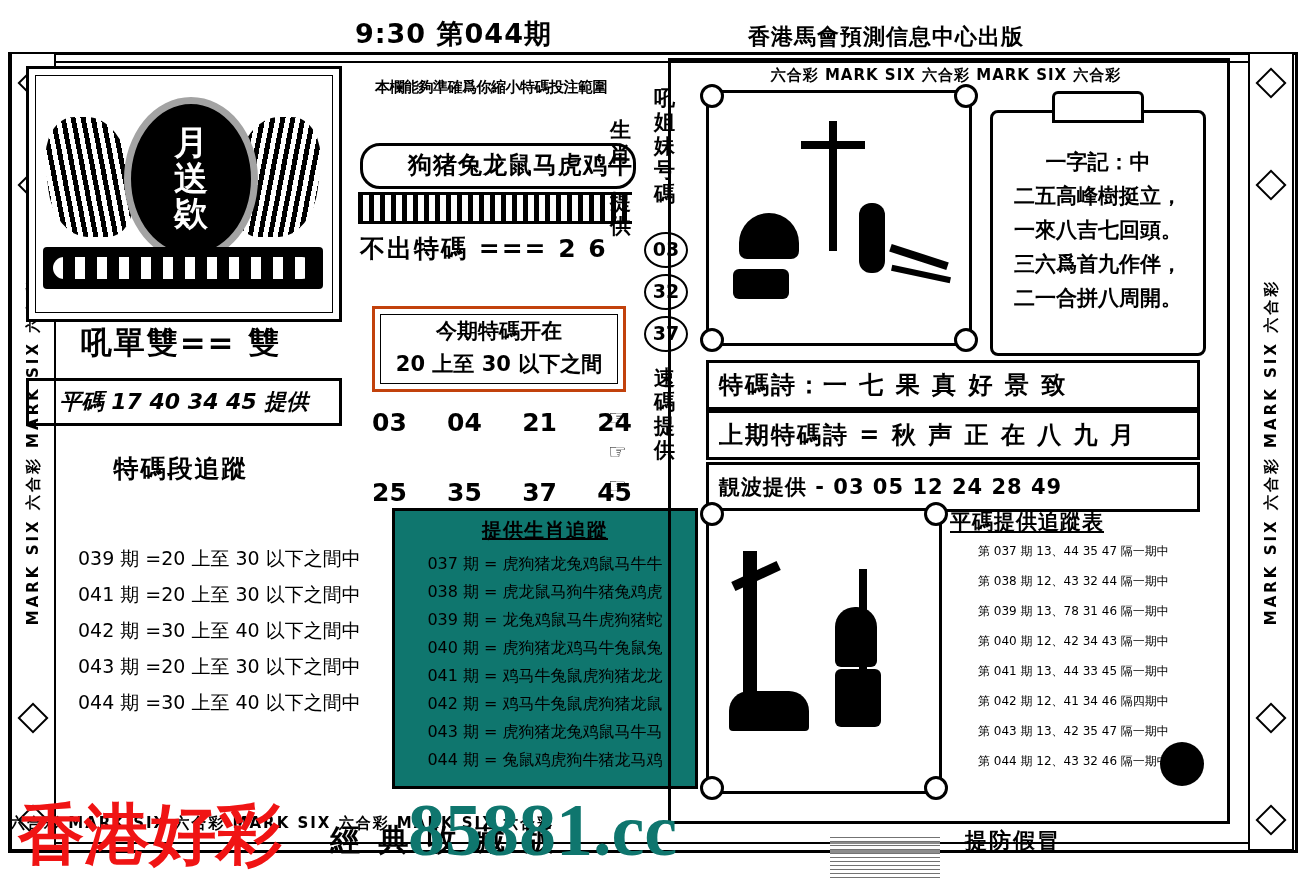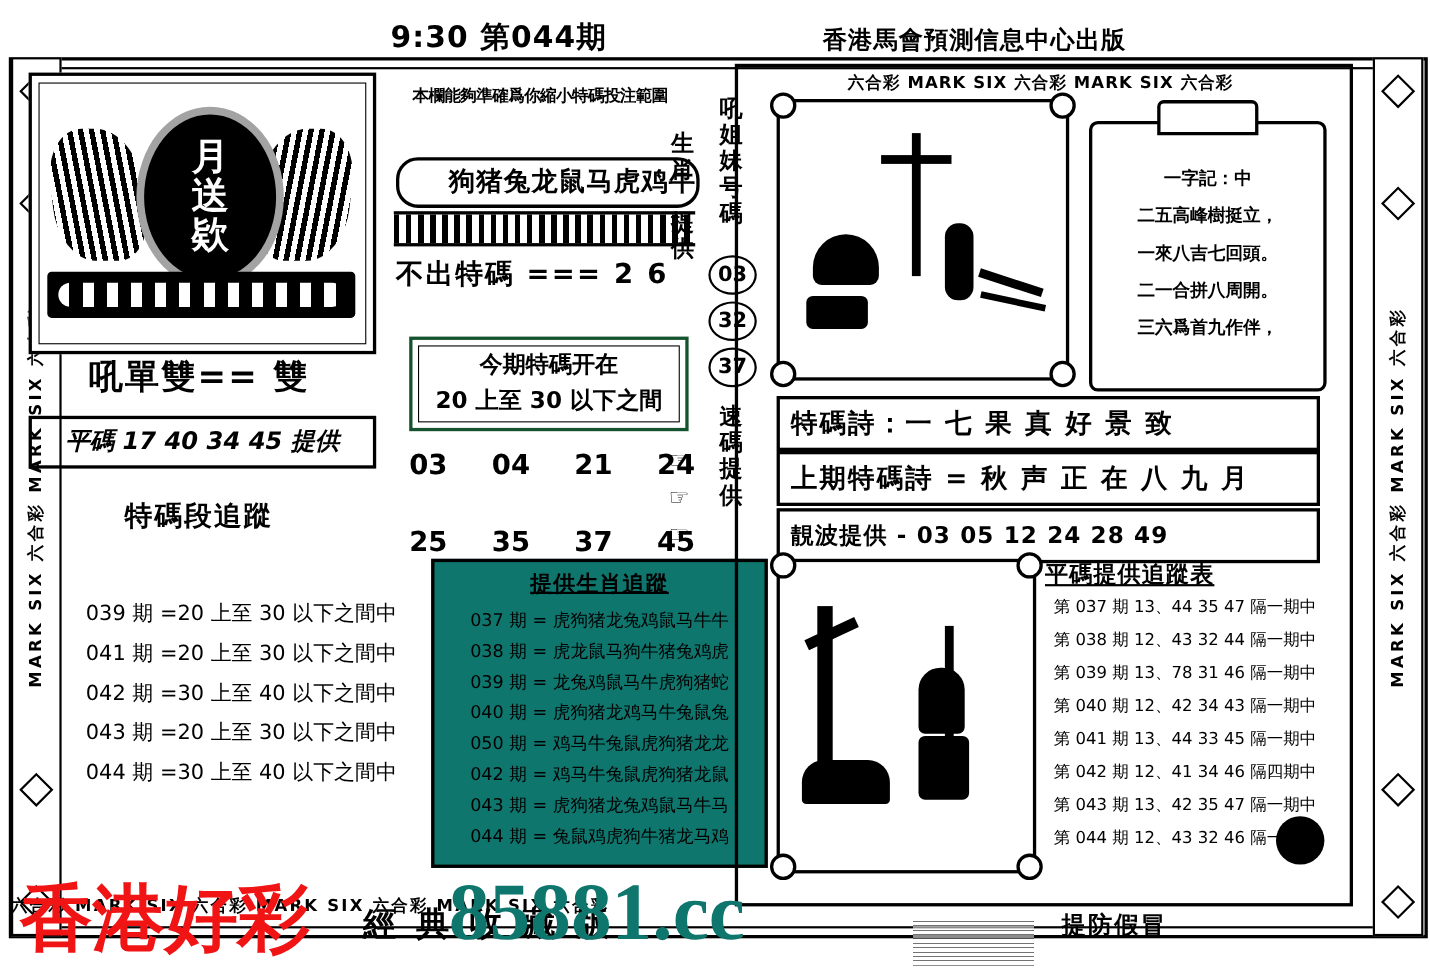--- a/index.html
+++ b/index.html
@@ -63,21 +63,21 @@
 
   
   .mid-note{position:absolute;left:336px;top:78px;width:310px;font-size:15px;font-weight:bold;letter-spacing:-0.5px;text-align:center;}
   .zodiac-box{position:absolute;left:360px;top:143px;width:270px;height:40px;border:3px solid #000;border-radius:20px;}
   .zodiac-box span{display:block;text-align:right;line-height:38px;font-size:24px;font-weight:bold;letter-spacing:1px;}
   .comb{position:absolute;left:358px;top:192px;width:274px;height:26px;
      background:repeating-linear-gradient(90deg,#000 0 5px,#fff 5px 11px);
      border-top:3px solid #000;border-bottom:3px solid #000;}
   .noexit{position:absolute;left:360px;top:232px;width:270px;font-size:25px;font-weight:bold;letter-spacing:2px;}
 
-  .pred-box{position:absolute;left:372px;top:306px;width:248px;height:80px;border:3px solid #14532d;}
+  .pred-box{position:absolute;left:372px;top:306px;width:248px;height:80px;border:3px solid #c2410c;}
   .pred-box .in{position:absolute;left:5px;top:5px;right:5px;bottom:5px;border:1px solid #000;text-align:center;}
   .pred-box .in div{font-size:21px;font-weight:bold;line-height:33px;}
 
   .nums-row{position:absolute;width:260px;left:372px;display:flex;justify-content:space-between;font-size:25px;font-weight:bold;}
   .nums-row.r1{top:408px;}
   .nums-row.r2{top:478px;}
 
   .zodiac-track{position:absolute;left:392px;top:508px;width:300px;height:275px;border:3px solid #000;background:#0f766e;}
   .zodiac-track .hdr{text-align:center;font-size:20px;font-weight:bold;padding-top:6px;letter-spacing:1px;text-decoration:underline;}
   .zodiac-track ul{list-style:none;margin:6px 0 0 0;padding:0 4px;}
@@ -106,32 +106,32 @@
   .pic-box .corner.bl{left:-9px;bottom:-9px;} .pic-box .corner.br{right:-9px;bottom:-9px;}
   .pic-a{left:706px;top:90px;width:260px;height:250px;}
   .pic-b{left:706px;top:508px;width:230px;height:280px;}
 
   
   .ink{position:absolute;background:#000;}
   .scroll{position:absolute;left:990px;top:110px;width:210px;height:240px;border:3px solid #000;border-radius:8px;}
   .scroll .crown{position:absolute;left:50%;top:-22px;transform:translateX(-50%);width:86px;height:26px;
      background:#fff;border:3px solid #000;border-radius:6px 6px 0 0;}
   .scroll .lines{position:absolute;left:12px;top:32px;right:12px;}
-  .scroll .lines div{font-size:16px;line-height:34px;text-align:center;font-weight:bold;white-space:nowrap;}
+  .scroll .lines div{font-size:21px;line-height:34px;text-align:center;font-weight:bold;white-space:nowrap;}
 
   .poem-row{position:absolute;left:706px;height:44px;border:3px solid #000;display:flex;align-items:center;padding-left:10px;}
   .poem-row span{font-size:24px;font-weight:bold;letter-spacing:2px;white-space:nowrap;}
   .poem1{top:360px;width:478px;}
   .poem2{top:410px;width:478px;}
   .poem3{top:462px;width:478px;}
   .poem3 span{font-size:21px;letter-spacing:1px;}
 
   .ping-table{position:absolute;left:950px;top:508px;width:262px;}
   .ping-table .t{text-align:left;font-size:21px;font-weight:bold;letter-spacing:1px;text-decoration:underline;}
-  .ping-table div.row{font-size:15px;line-height:30px;white-space:nowrap;text-align:left;padding-left:8px;}
+  .ping-table div.row{font-size:12px;line-height:30px;white-space:nowrap;text-align:left;padding-left:8px;margin-left:20px;}
 
   
   .bottom-strip{position:absolute;left:10px;top:800px;width:1280px;height:46px;
      font-size:15px;font-weight:bold;letter-spacing:2px;line-height:46px;overflow:hidden;white-space:nowrap;}
   .bottom-cn{position:absolute;left:330px;top:820px;font-size:30px;font-weight:bold;letter-spacing:4px;}
   .bottom-right{position:absolute;left:965px;top:826px;font-size:22px;font-weight:bold;letter-spacing:2px;}
   .watermark{position:absolute;left:18px;top:790px;font-size:66px;font-weight:bold;color:#f01414;letter-spacing:0px;white-space:nowrap;}
   .wm2{position:absolute;left:408px;top:788px;font-size:74px;font-weight:bold;color:#0f766e;font-family:Liberation Serif, serif;}
   .noise{position:absolute;left:830px;top:834px;width:110px;height:44px;background:
      repeating-linear-gradient(0deg,#000 0 1px,#fff 1px 4px);opacity:.55;}
@@ -219,21 +219,21 @@
     <span>45</span>
   </div>
 
   <div class="zodiac-track">
     <div class="hdr">提供生肖追蹤</div>
     <ul>
       <li>037 期 = 虎狗猪龙兔鸡鼠马牛牛</li>
       <li>038 期 = 虎龙鼠马狗牛猪兔鸡虎</li>
       <li>039 期 = 龙兔鸡鼠马牛虎狗猪蛇</li>
       <li>040 期 = 虎狗猪龙鸡马牛兔鼠兔</li>
-      <li>050 期 = 鸡马牛兔鼠虎狗猪龙龙</li>
+      <li>041 期 = 鸡马牛兔鼠虎狗猪龙龙</li>
       <li>042 期 = 鸡马牛兔鼠虎狗猪龙鼠</li>
       <li>043 期 = 虎狗猪龙兔鸡鼠马牛马</li>
       <li>044 期 = 兔鼠鸡虎狗牛猪龙马鸡</li>
     </ul>
   </div>
 
   <div class="vlabel a">吼<br>姐<br>妹<br>号<br>碼</div>
   <div class="vlabel b">速<br>碼<br>提<br>供</div>
   <div class="vlabel c">生<br>肖<br>&nbsp;<br>提<br>供</div>
 
@@ -262,22 +262,22 @@
     <div class="ink" style="left:180px;top:160px;width:60px;height:8px;transform:rotate(18deg);"></div>
     <div class="ink" style="left:182px;top:178px;width:60px;height:6px;transform:rotate(12deg);"></div>
   </div>
 
   <div class="scroll">
     <div class="crown"></div>
     <div class="lines">
       <div>一字記：中</div>
       <div>二五高峰樹挺立，</div>
       <div>一來八吉七回頭。</div>
+      <div>三六爲首九作伴，</div>
       <div>二一合拼八周開。</div>
-      <div>三六爲首九作伴，</div>
     </div>
   </div>
 
   <div class="poem-row poem1">
     <span>特碼詩：一 七 果 真 好 景 致</span>
   </div>
   <div class="poem-row poem2">
     <span>上期特碼詩 = 秋 声 正 在 八 九 月</span>
   </div>
   <div class="poem-row poem3">

